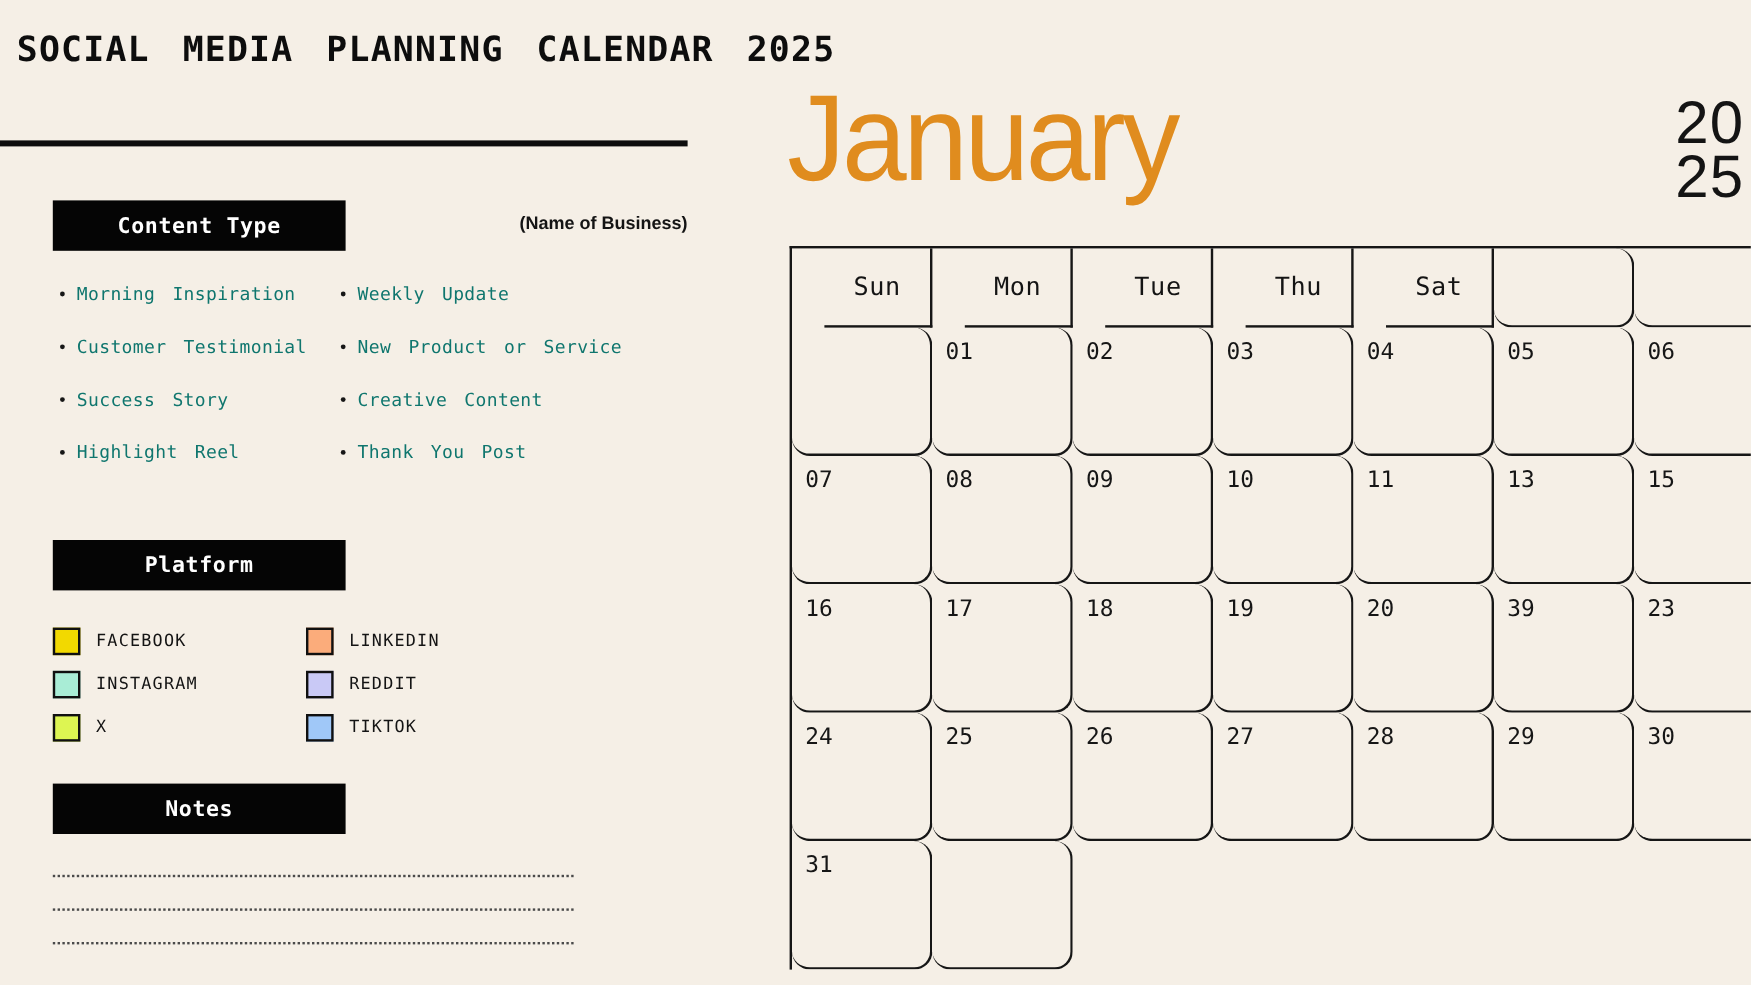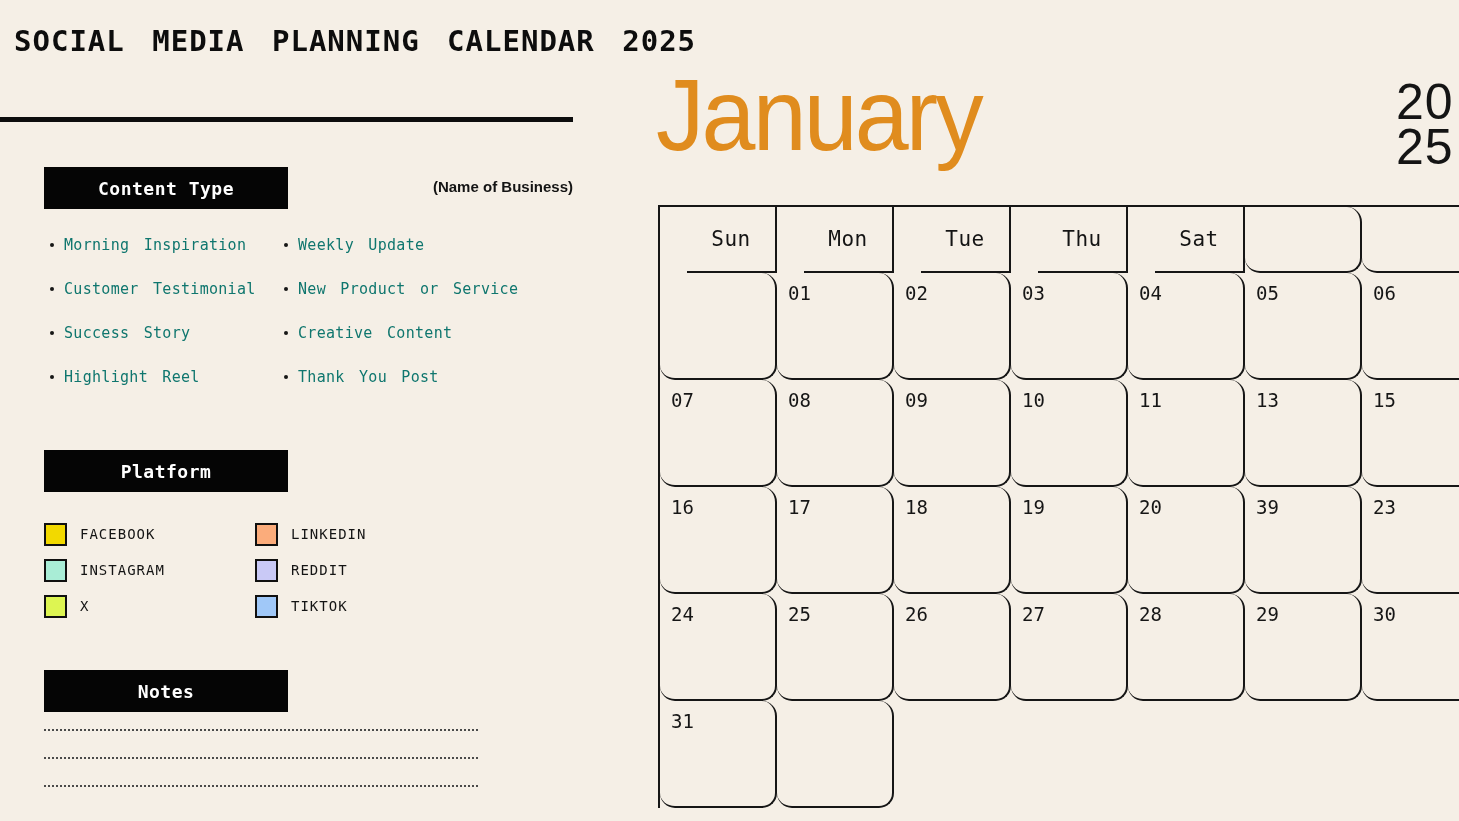--- a/index.html
+++ b/index.html
@@ -31,21 +31,21 @@
     font-weight:bold; font-size:15px; color:#141414;margin-top:48px;
   }
   .section-head {
     left:44px; width:244px; height:42px;
     background:#050505; color:#ffffff;
     display:flex; align-items:center; justify-content:center;
     font-size:18px; font-weight:bold; letter-spacing:0.5px;
   }
   .head-content { top:167px; }
   .head-platform { top:450px; }
-  .head-notes { top:670px; }
+  .head-notes { top:653px; }
 
   .ct-item {
     height:20px; display:flex; align-items:center;
     font-size:15px; letter-spacing:0.3px; word-spacing:5px;
     white-space:nowrap; color:#0f766e;
   }
   .ct-dot {
     width:4px; height:4px; border-radius:50%;
     background:#161616; margin-right:10px; flex:0 0 auto;
   }

